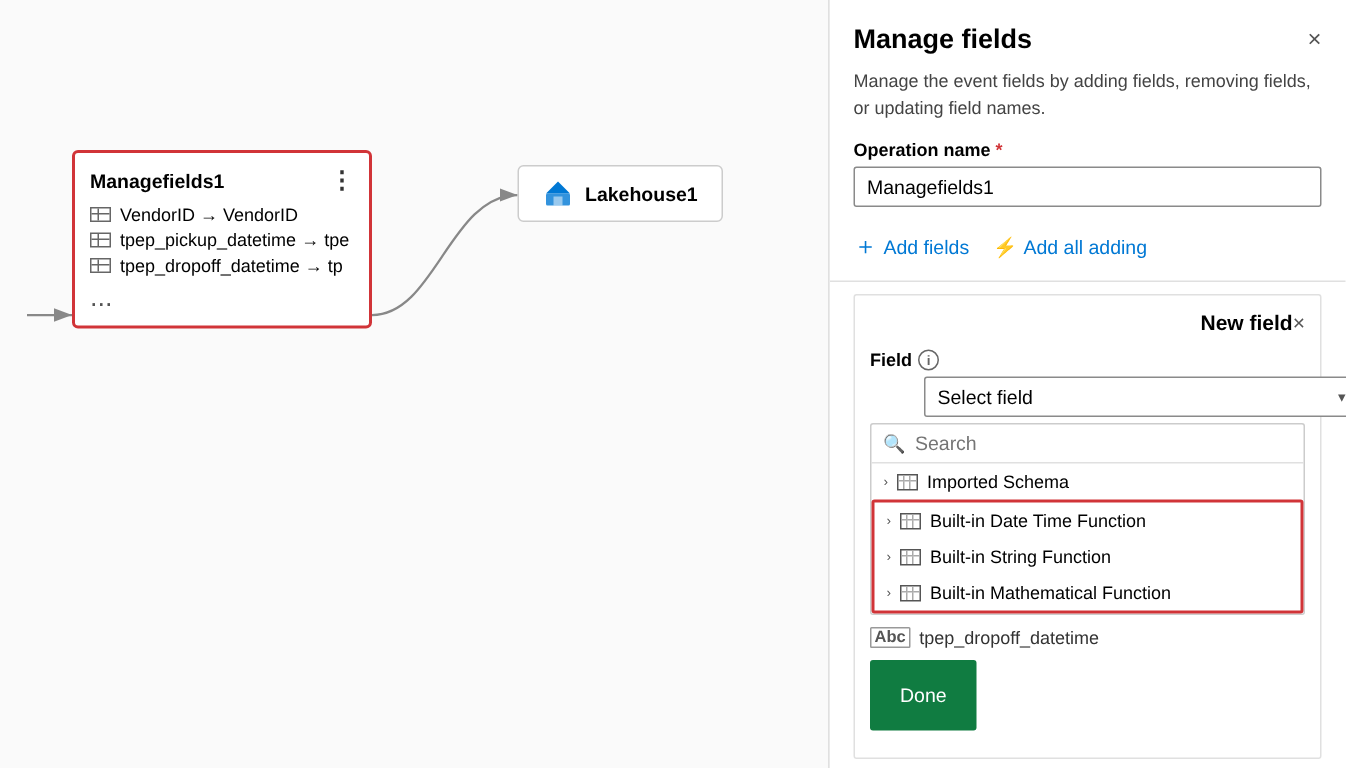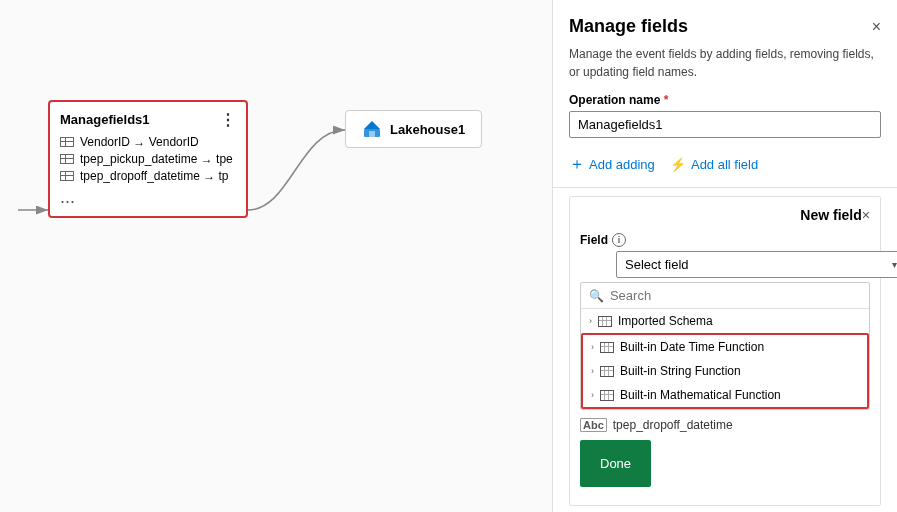--- a/index.html
+++ b/index.html
@@ -415,25 +415,25 @@
     <div class="op-label">
       <span>Operation name</span>
       <span class="required-star"> *</span>
     </div>
     <input class="op-input" type="text" value="Managefields1" style="">
   </div>
 
   <div class="op-actions">
     <button class="action-btn">
       <span class="plus">＋</span>
-      <span>Add adding</span>
+      <span>Add fields</span>
     </button>
     <button class="action-btn">
       <span style="font-size:13px;">⚡</span>
-      <span>Add all field</span>
+      <span>Add all adding</span>
     </button>
   </div>
 
   <hr class="divider">
 
   <div class="new-field-section">
     <div class="new-field-header">
       <span class="new-field-title">New field</span>
       <button class="new-field-close">×</button>
     </div>

